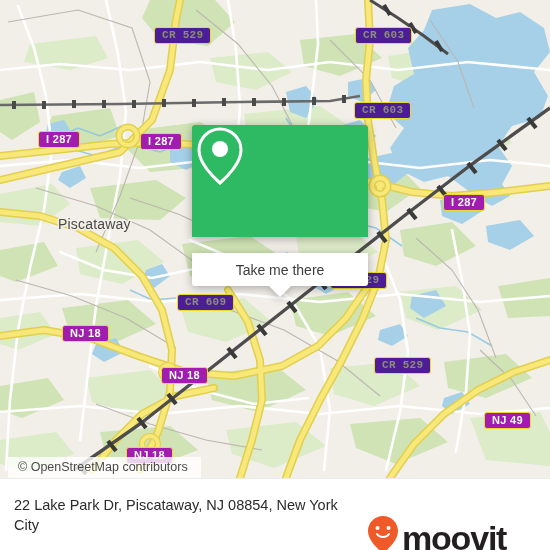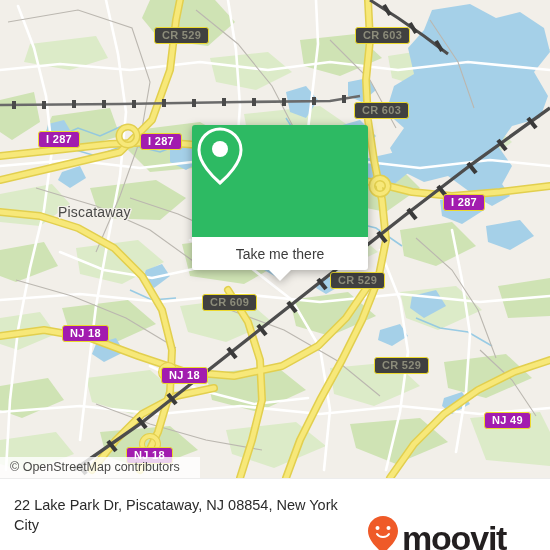--- a/index.html
+++ b/index.html
@@ -33,44 +33,46 @@
     white-space: nowrap;
     line-height: 1;
   }
   .shield.filled {
     background: #a21caf;
     border: 1.5px solid #ecd92e;
     color: #ffffff;
     text-shadow: 0 0 1px rgba(0,0,0,.08);
   }
   .shield.outline {
-    background: #404040;
+    background: #4c1d95;
     border: 1.5px solid #ecd92e;
     color: #8c8c7a;
+    font-family: Liberation Mono, monospace;
   }
 
   
   .place-label {
     position: absolute;
     font-size: 14px;
     color: #4a4a48;
     letter-spacing: .2px;
     text-shadow:
        1.5px 0 0 #f2efe9, -1.5px 0 0 #f2efe9,
        0 1.5px 0 #f2efe9, 0 -1.5px 0 #f2efe9,
        1px 1px 0 #f2efe9, -1px -1px 0 #f2efe9,
        1px -1px 0 #f2efe9, -1px 1px 0 #f2efe9;
     white-space: nowrap;
+    margin-top: 12px;
   }
 
   
   #attribution {
     position: absolute;
-    left: 0; bottom: 0;
-    padding: 3px 20px 4px 10px;
+    left: 8px; bottom: 0;
+    padding: 3px 13px 4px 10px;
     background: rgba(255,255,255,.80);
     font-size: 12.5px;
     color: #4a4a48;
     white-space: nowrap;
   }
 
   
   #popup {
     position: absolute;
     left: 192px; top: 125px;
@@ -84,20 +86,21 @@
     display: flex; align-items: center; justify-content: center;
   }
   #popup-button {
     height: 33px;
     background: #ffffff;
     border-radius: 0 0 3px 3px;
     display: flex; align-items: center; justify-content: center;
     font-size: 14px;
     color: #3c3c3c;
     cursor: pointer;
+    margin-top: 16px;
   }
   #popup-tail {
     position: absolute;
     left: 50%; margin-left: -11px; bottom: -11px;
     width: 0; height: 0;
     border-left: 11px solid transparent;
     border-right: 11px solid transparent;
     border-top: 11px solid #ffffff;
   }
 
@@ -344,21 +347,21 @@
 
     <div class="place-label" style="left:58px; top:204px;">Piscataway</div>
 
     <div class="shield outline" style="left:154px; top:27px;">CR 529</div>
     <div class="shield outline" style="left:355px; top:27px;">CR 603</div>
     <div class="shield outline" style="left:354px; top:102px;">CR 603</div>
     <div class="shield filled" style="left:38px; top:131px;">I 287</div>
     <div class="shield filled" style="left:140px; top:133px;">I 287</div>
     <div class="shield filled" style="left:443px; top:194px;">I 287</div>
     <div class="shield outline" style="left:330px; top:272px;">CR 529</div>
-    <div class="shield outline" style="left:202px; top:294px;">CR 609</div>
+    <div class="shield outline" style="left:177px; top:294px;">CR 609</div>
     <div class="shield filled" style="left:62px; top:325px;">NJ 18</div>
     <div class="shield filled" style="left:161px; top:367px;">NJ 18</div>
     <div class="shield outline" style="left:374px; top:357px;">CR 529</div>
     <div class="shield filled" style="left:484px; top:412px;">NJ 49</div>
     <div class="shield filled" style="left:126px; top:447px;">NJ 18</div>
 
     <div id="popup">
       <div id="popup-image">
         <svg width="56" height="62" viewBox="0 0 56 62">
           <path d="M28 4 C16.4 4 7 13.4 7 25 C7 38 21 52 28 58 C35 52 49 38 49 25 C49 13.4 39.6 4 28 4 Z" fill="none" stroke="#ffffff" stroke-width="3"></path>

